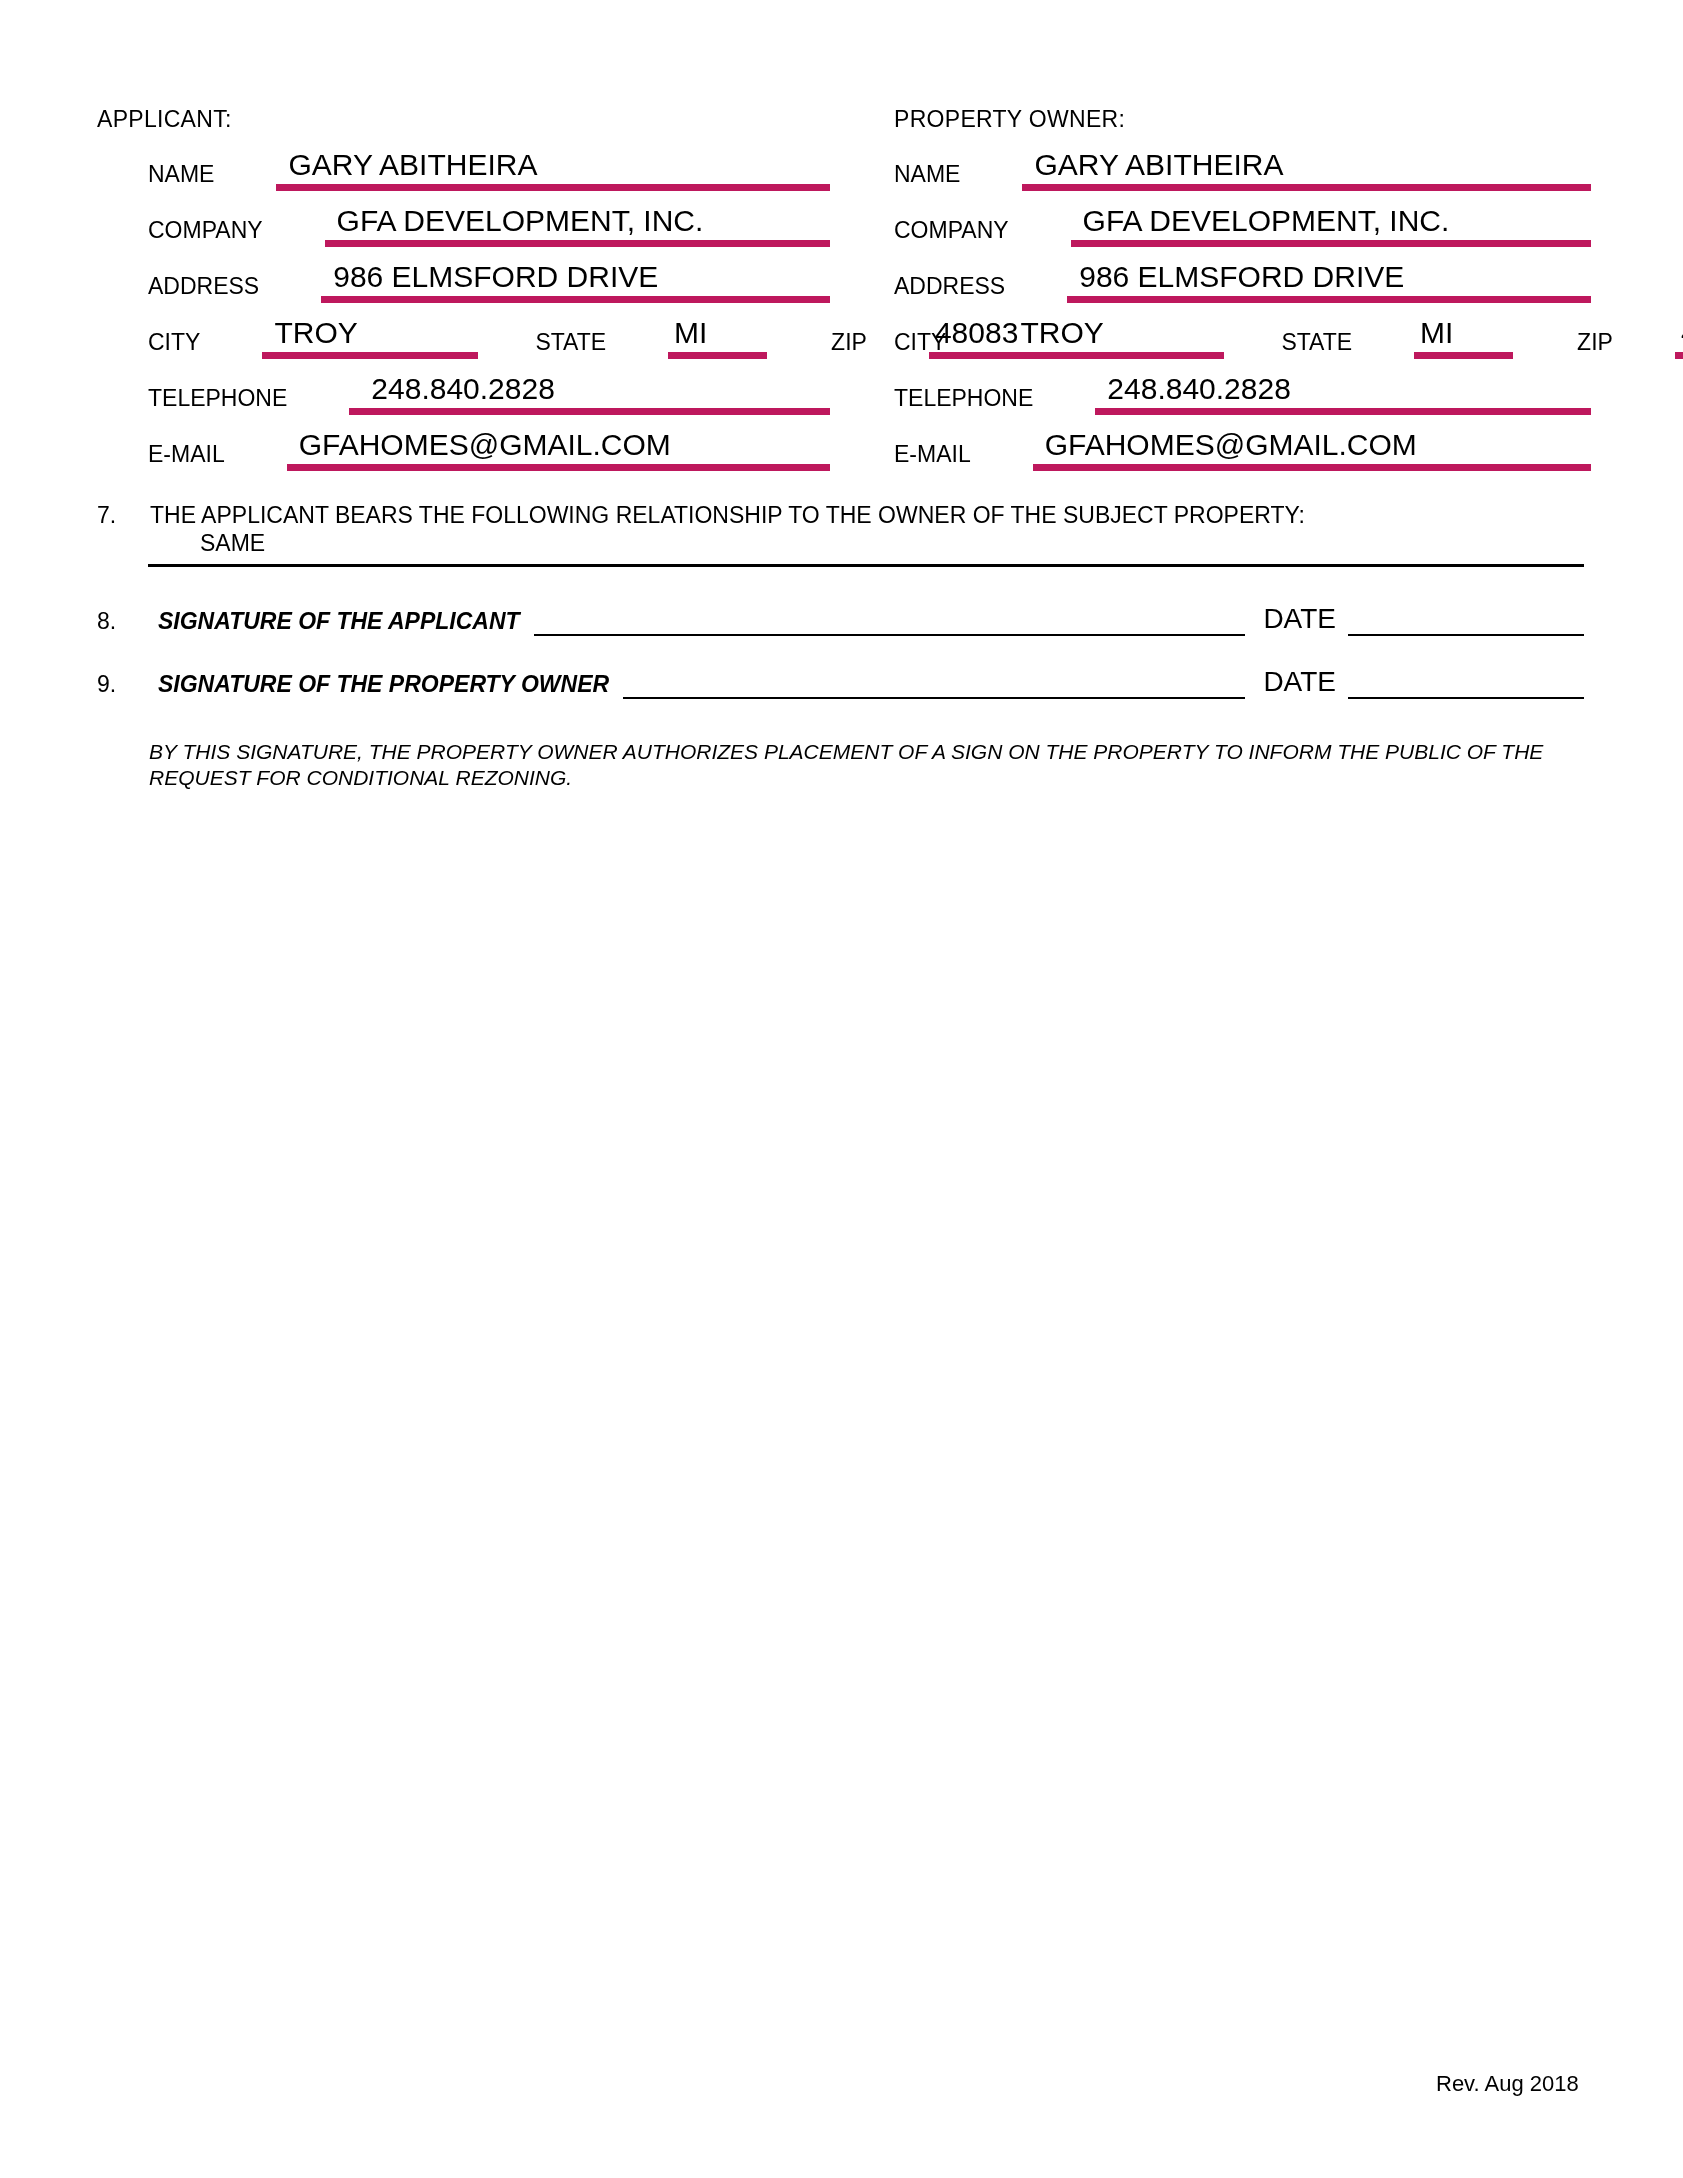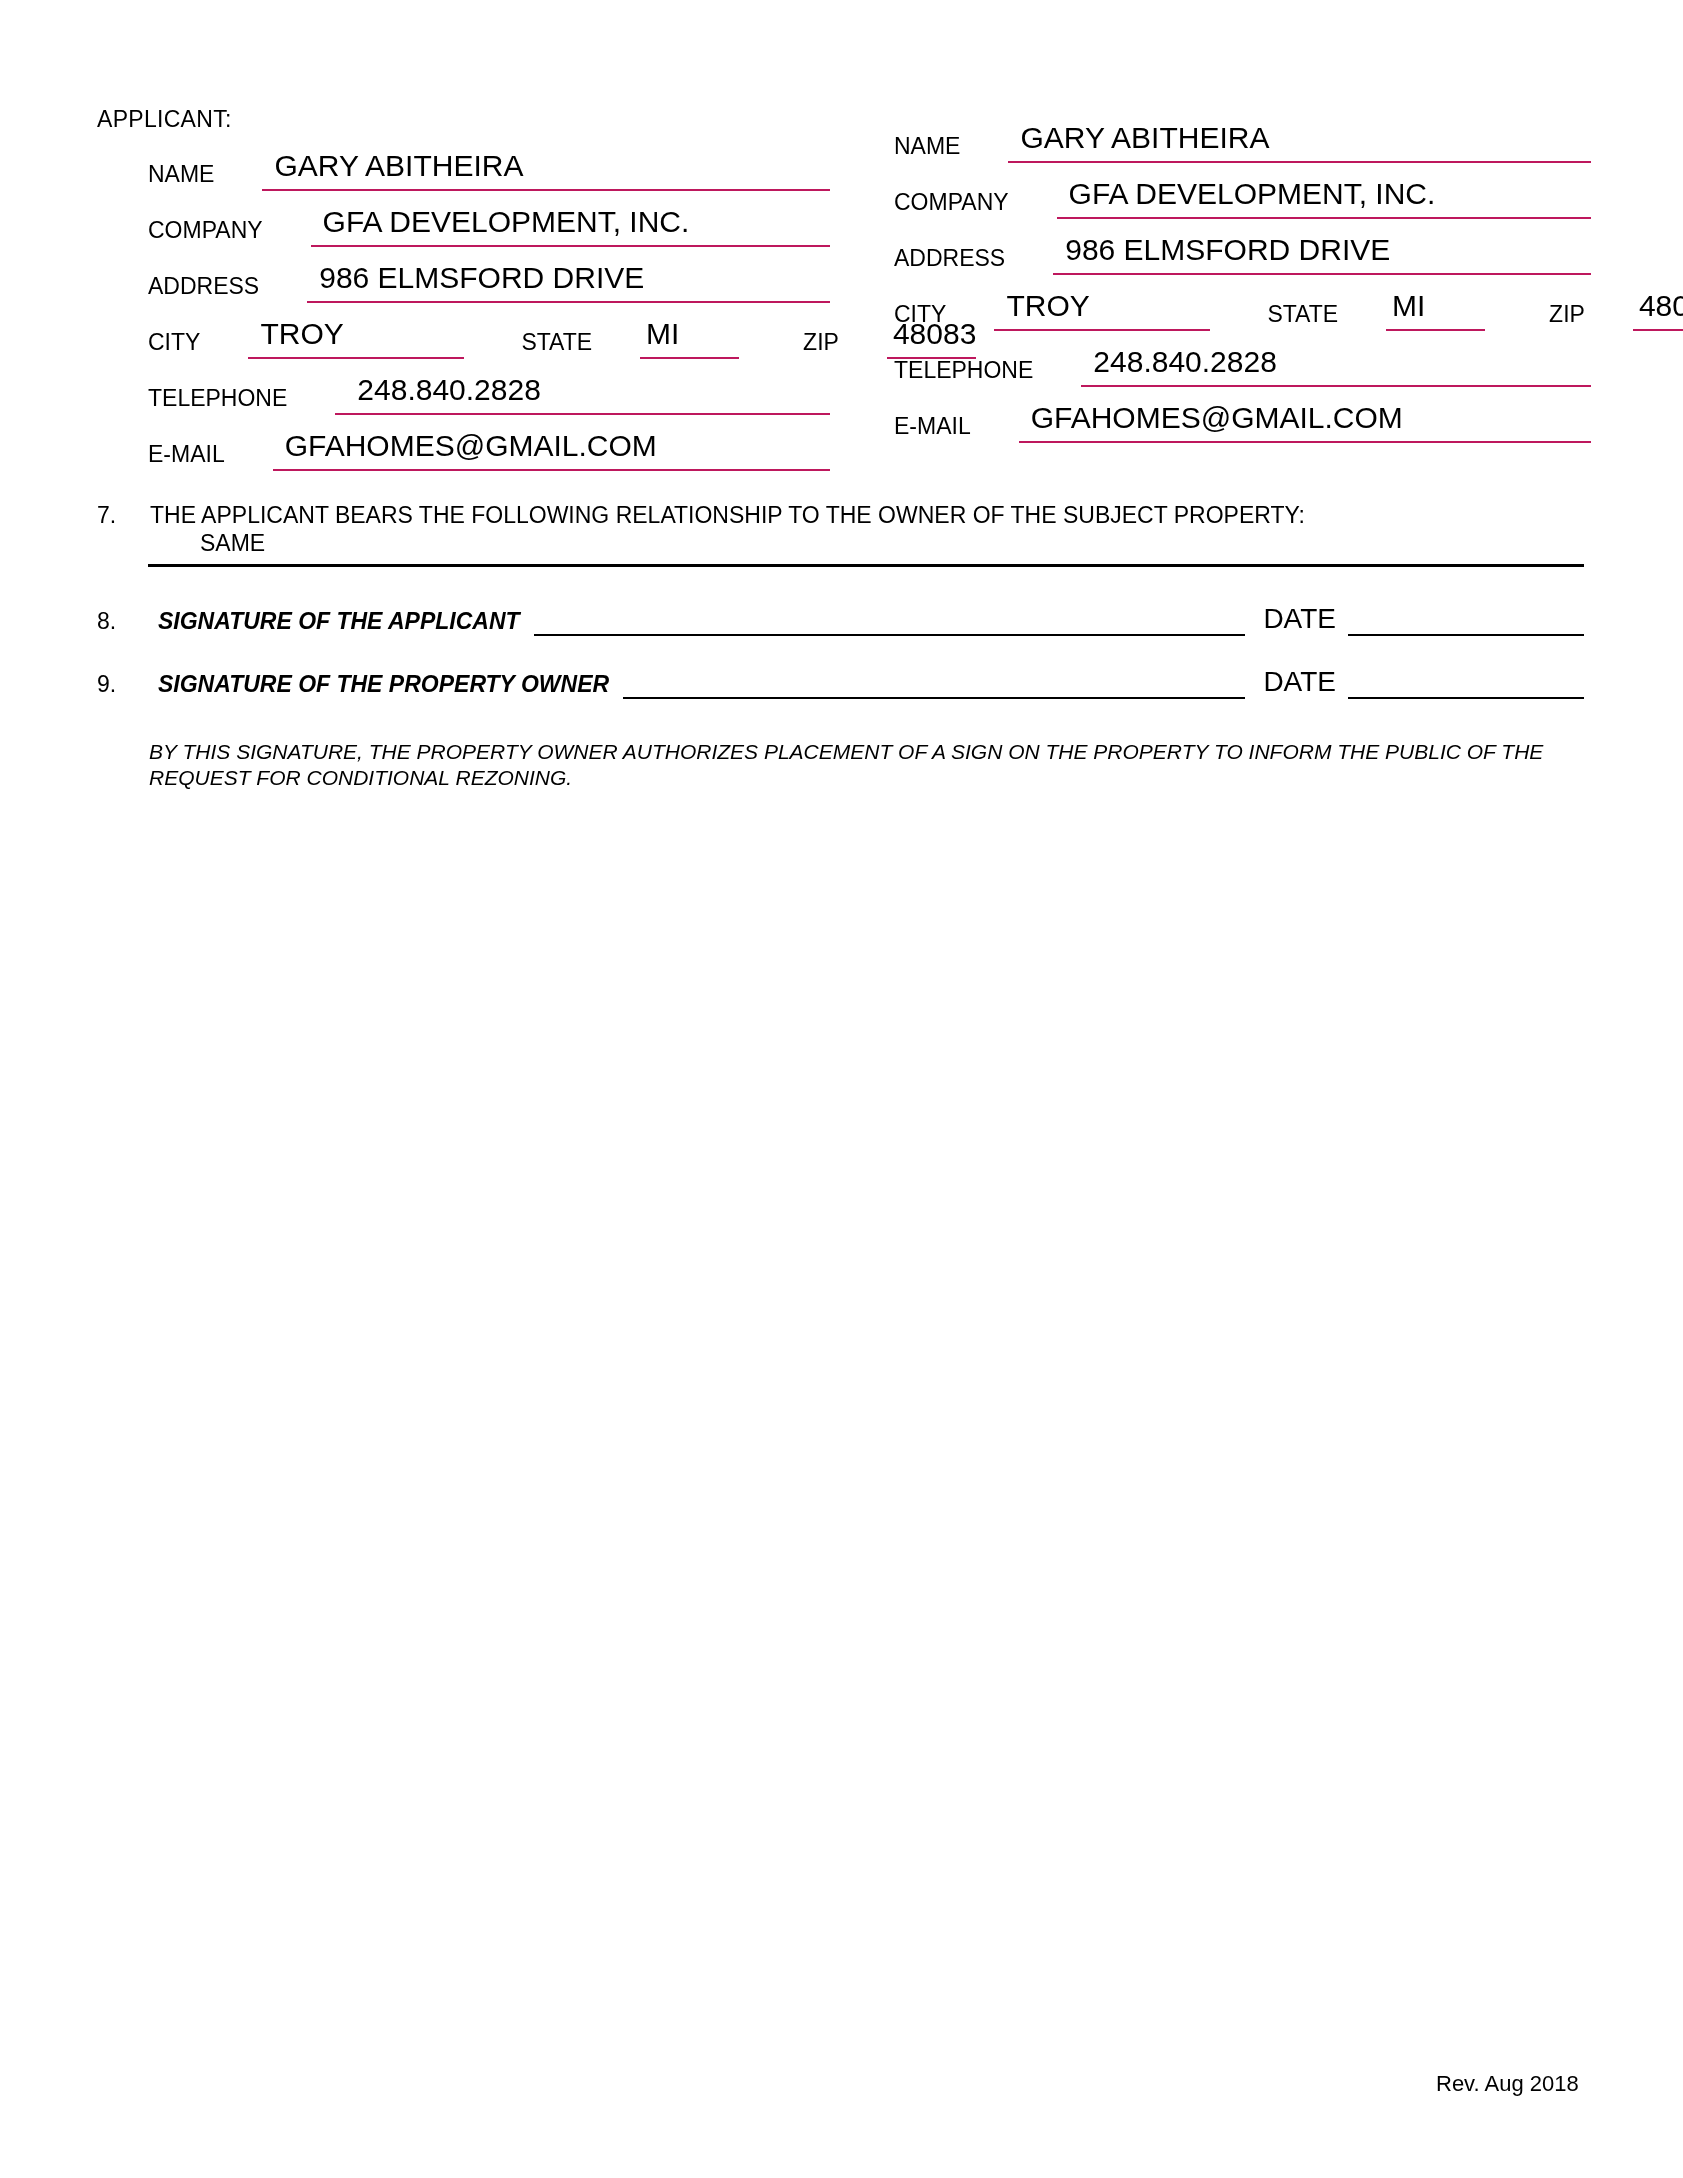--- a/index.html
+++ b/index.html
@@ -36,22 +36,22 @@
   }
   .flabel {
     font-size: 23px;
     line-height: 1;
     padding-bottom: 5px;
     white-space: nowrap;
     flex: 0 0 auto;
   }
   .fline {
     flex: 1 1 auto;
-    border-bottom: 2px solid #be185d;
-    margin-left: 0;
+    border-bottom: 7px solid #be185d;
+    margin-left: 14px;
     min-height: 40px;
     display: flex;
     align-items: flex-start;
   }
   .fvalue {
     font-size: 30px;
     line-height: 1;
     padding: 0 0 4px 12px;
     white-space: nowrap;
   }
@@ -177,20 +177,21 @@
         <span class="flabel">E-MAIL</span>
         <span class="fline">
             <span class="fvalue">GFAHOMES@GMAIL.COM</span>
           </span>
       </div>
 
     </div>
   </section>
 
   <section class="party-col right">
+    <div class="section-heading">PROPERTY OWNER:</div>
     <div class="fields">
 
       <div class="frow">
         <span class="flabel">NAME</span>
         <span class="fline">
             <span class="fvalue">GARY ABITHEIRA</span>
           </span>
       </div>
 
       <div class="frow">

